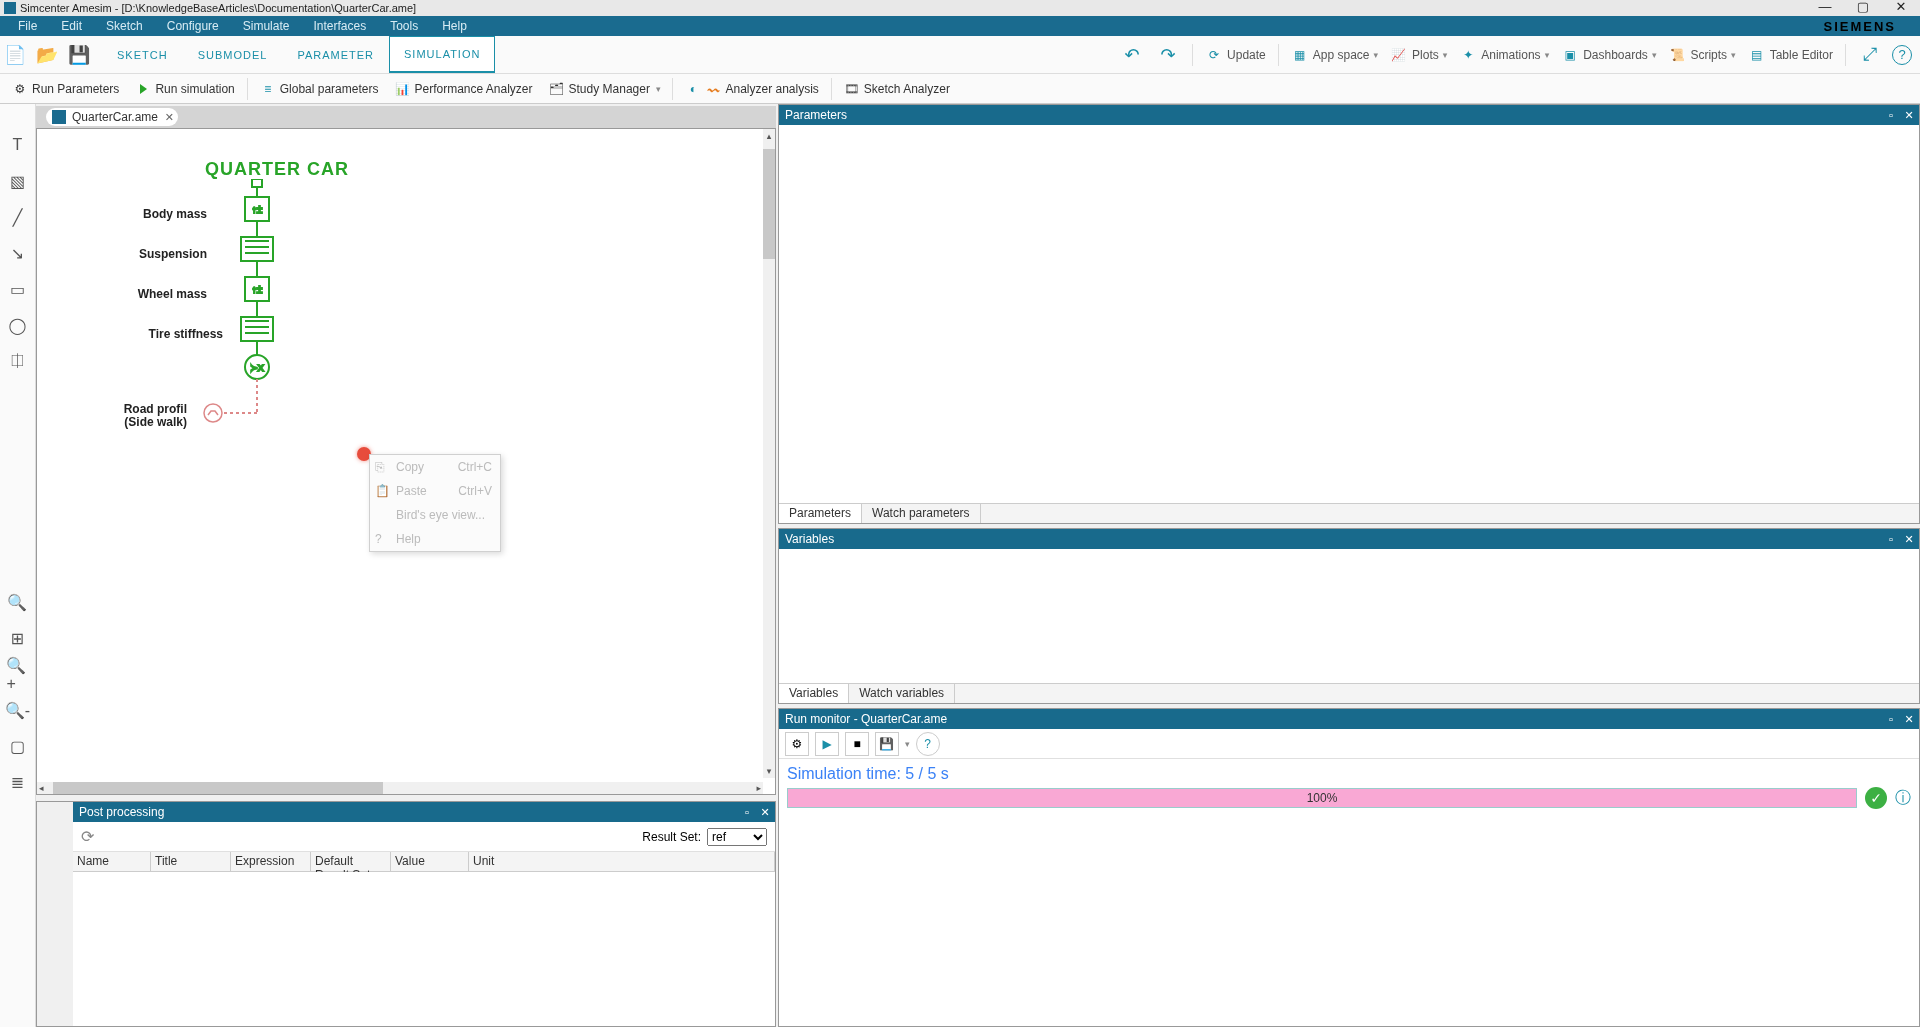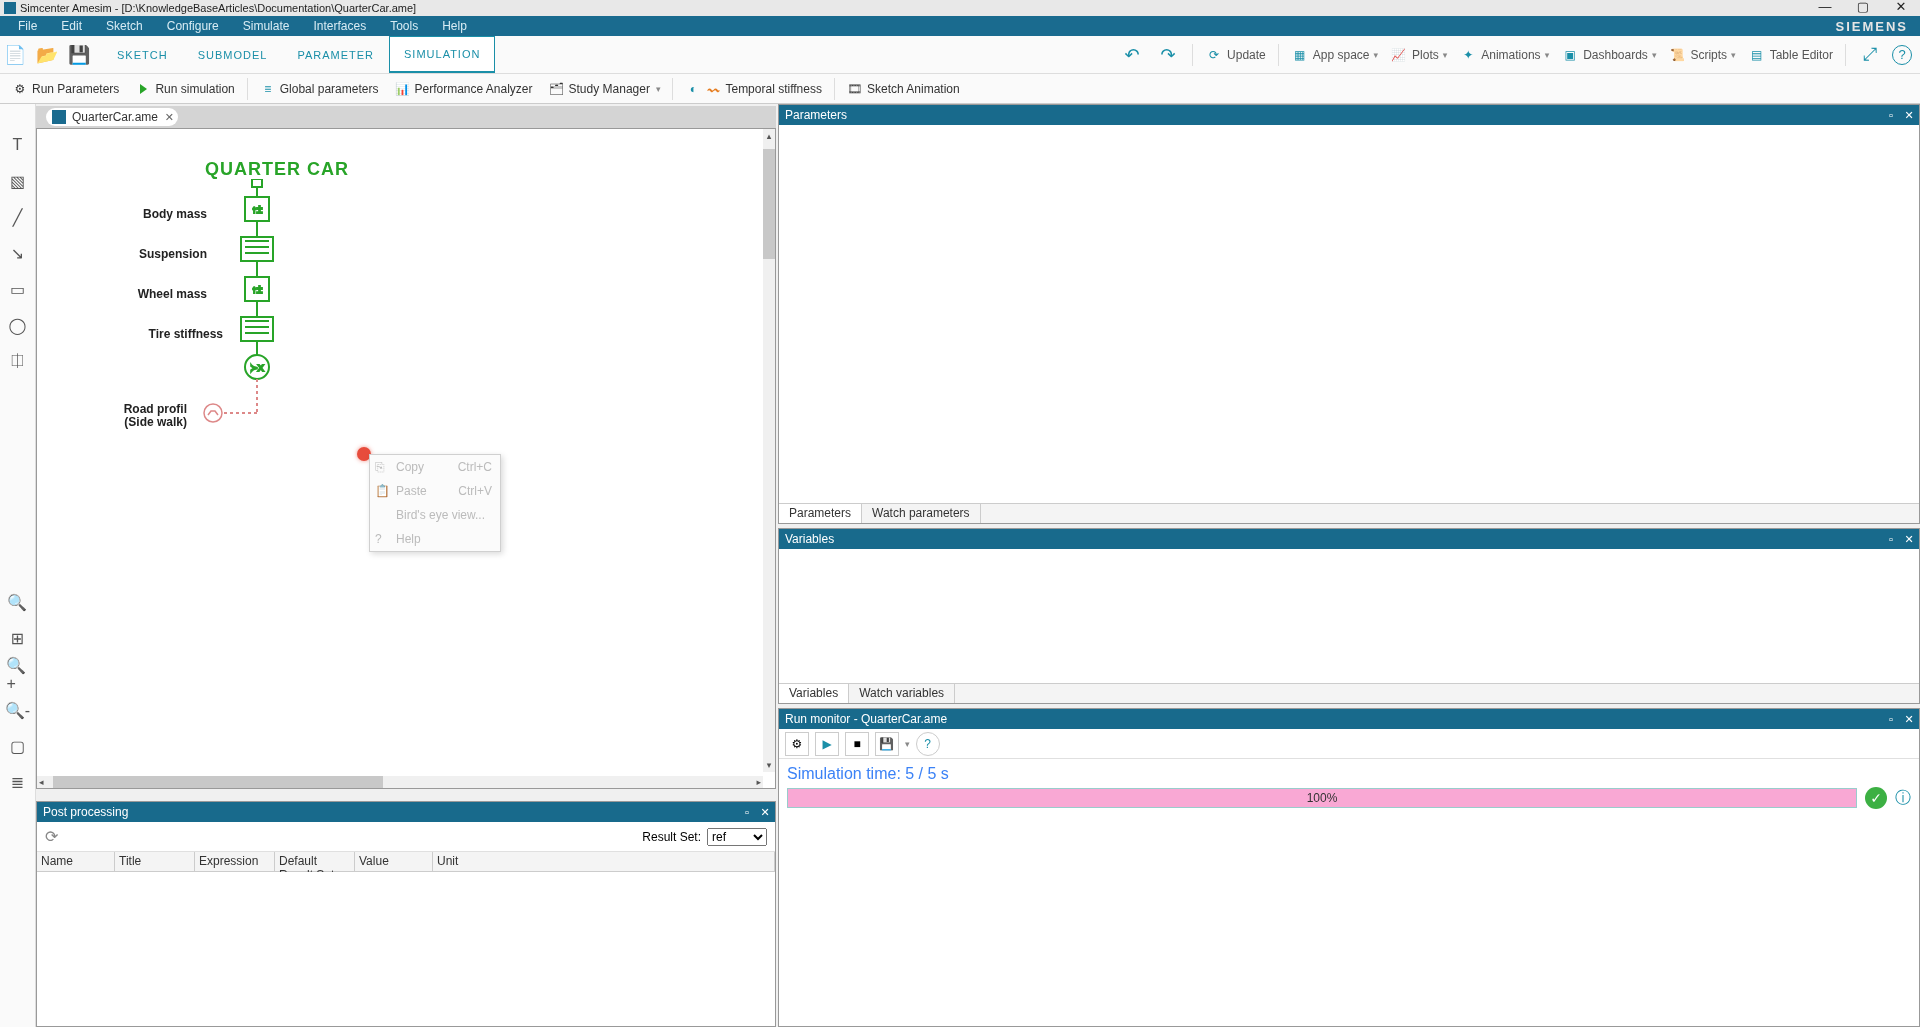--- a/index.html
+++ b/index.html
@@ -7,21 +7,21 @@
 
 
 .title-bar { height: 16px; background: #e8e8e8; display: flex; align-items: center; padding-left: 4px; font-size: 11px; color: #222; position: relative; }
 .title-bar .app-icon { width: 12px; height: 12px; background: #1a6b8f; margin-right: 4px; }
 .title-bar .win-controls { position: absolute; right: 0; top: -4px; display: flex; }
 .title-bar .win-btn { width: 38px; height: 20px; display: flex; align-items: center; justify-content: center; font-size: 13px; cursor: pointer; }
 
 
 .menu-bar { height: 20px; background: #1a6b8f; display: flex; align-items: center; padding-left: 6px; color: #d8ecf4; font-size: 12px; position: relative; }
 .menu-bar .menu-item { padding: 0 12px; cursor: pointer; }
-.menu-bar .brand { position: absolute; right: 12px; font-weight: bold; letter-spacing: 2px; color: #e5e5e5; font-size: 13px; }
+.menu-bar .brand { position: absolute; right: 24px; font-weight: bold; letter-spacing: 2px; color: #000000; font-size: 13px; }
 
 
 .toolbar-row { height: 38px; background: #fafafa; display: flex; align-items: center; border-bottom: 1px solid #ddd; position: relative; }
 .toolbar-row .tool-icon { width: 28px; height: 28px; margin: 0 2px; display: flex; align-items: center; justify-content: center; color: #1a8fa8; font-size: 18px; cursor: pointer; }
 .mode-tabs { display: flex; height: 100%; align-items: stretch; margin-left: 6px; }
 .mode-tab { padding: 0 14px; font-size: 11px; letter-spacing: 1px; color: #1a8fa8; display: flex; align-items: center; border: 1px solid transparent; cursor: pointer; }
 .mode-tab.active { border: 1px solid #1a8fa8; border-bottom: 2px solid #1a8fa8; background: #fff; }
 .toolbar-right { position: absolute; right: 6px; display: flex; align-items: center; gap: 4px; }
 .tool-combo { display: flex; align-items: center; color: #555; font-size: 12px; cursor: pointer; padding: 0 4px; }
 .tool-combo .ico { width: 18px; height: 18px; margin-right: 4px; display: inline-flex; align-items: center; justify-content: center; color: #1a8fa8; }
@@ -202,26 +202,26 @@
     </div>
   <div class="ribbon-btn">
       <span class="ico">🗂</span>
       <span>Study Manager</span>
       <span class="drop" style="margin-left:6px;color:#888;font-size:9px;">▾</span>
     </div>
   <div class="sep-v"></div>
   <div class="ribbon-btn">
       <span class="ico" style="color:#1a8fa8;">◐</span>
       <span class="ico" style="color:#e67e22;">〰</span>
-      <span>Temporal stiffness</span>
+      <span>Analyzer analysis</span>
     </div>
   <div class="sep-v"></div>
   <div class="ribbon-btn">
       <span class="ico">🎞</span>
-      <span>Sketch Animation</span>
+      <span>Sketch Analyzer</span>
     </div>
 </div>
 
 <div class="main">
 
   <div class="left-col">
     <div class="side-tool">T</div>
     <div class="side-tool">▧</div>
     <div class="side-tool">╱</div>
     <div class="side-tool">↘</div>
@@ -301,21 +301,21 @@
           <div class="thumb"></div>
           <div class="arr" style="bottom:2px;">▾</div>
         </div>
       <div class="hscroll">
           <div class="arr" style="left:2px;">◂</div>
           <div class="thumb"></div>
           <div class="arr" style="right:2px;">▸</div>
         </div>
     </div>
 
-    <div class="postproc" style="margin-top:12px;border:1px solid #999;">
+    <div class="postproc" style="margin-top:6px;border:1px solid #999;padding-left:36px;">
       <div class="panel-header">
         <span>Post processing</span>
         <div class="pbtns">
             <span>▫</span>
             <span>✕</span>
           </div>
       </div>
       <div class="pp-toolbar">
         <span style="color:#888;font-size:16px;cursor:pointer;">⟳</span>
         <div class="result-set">

